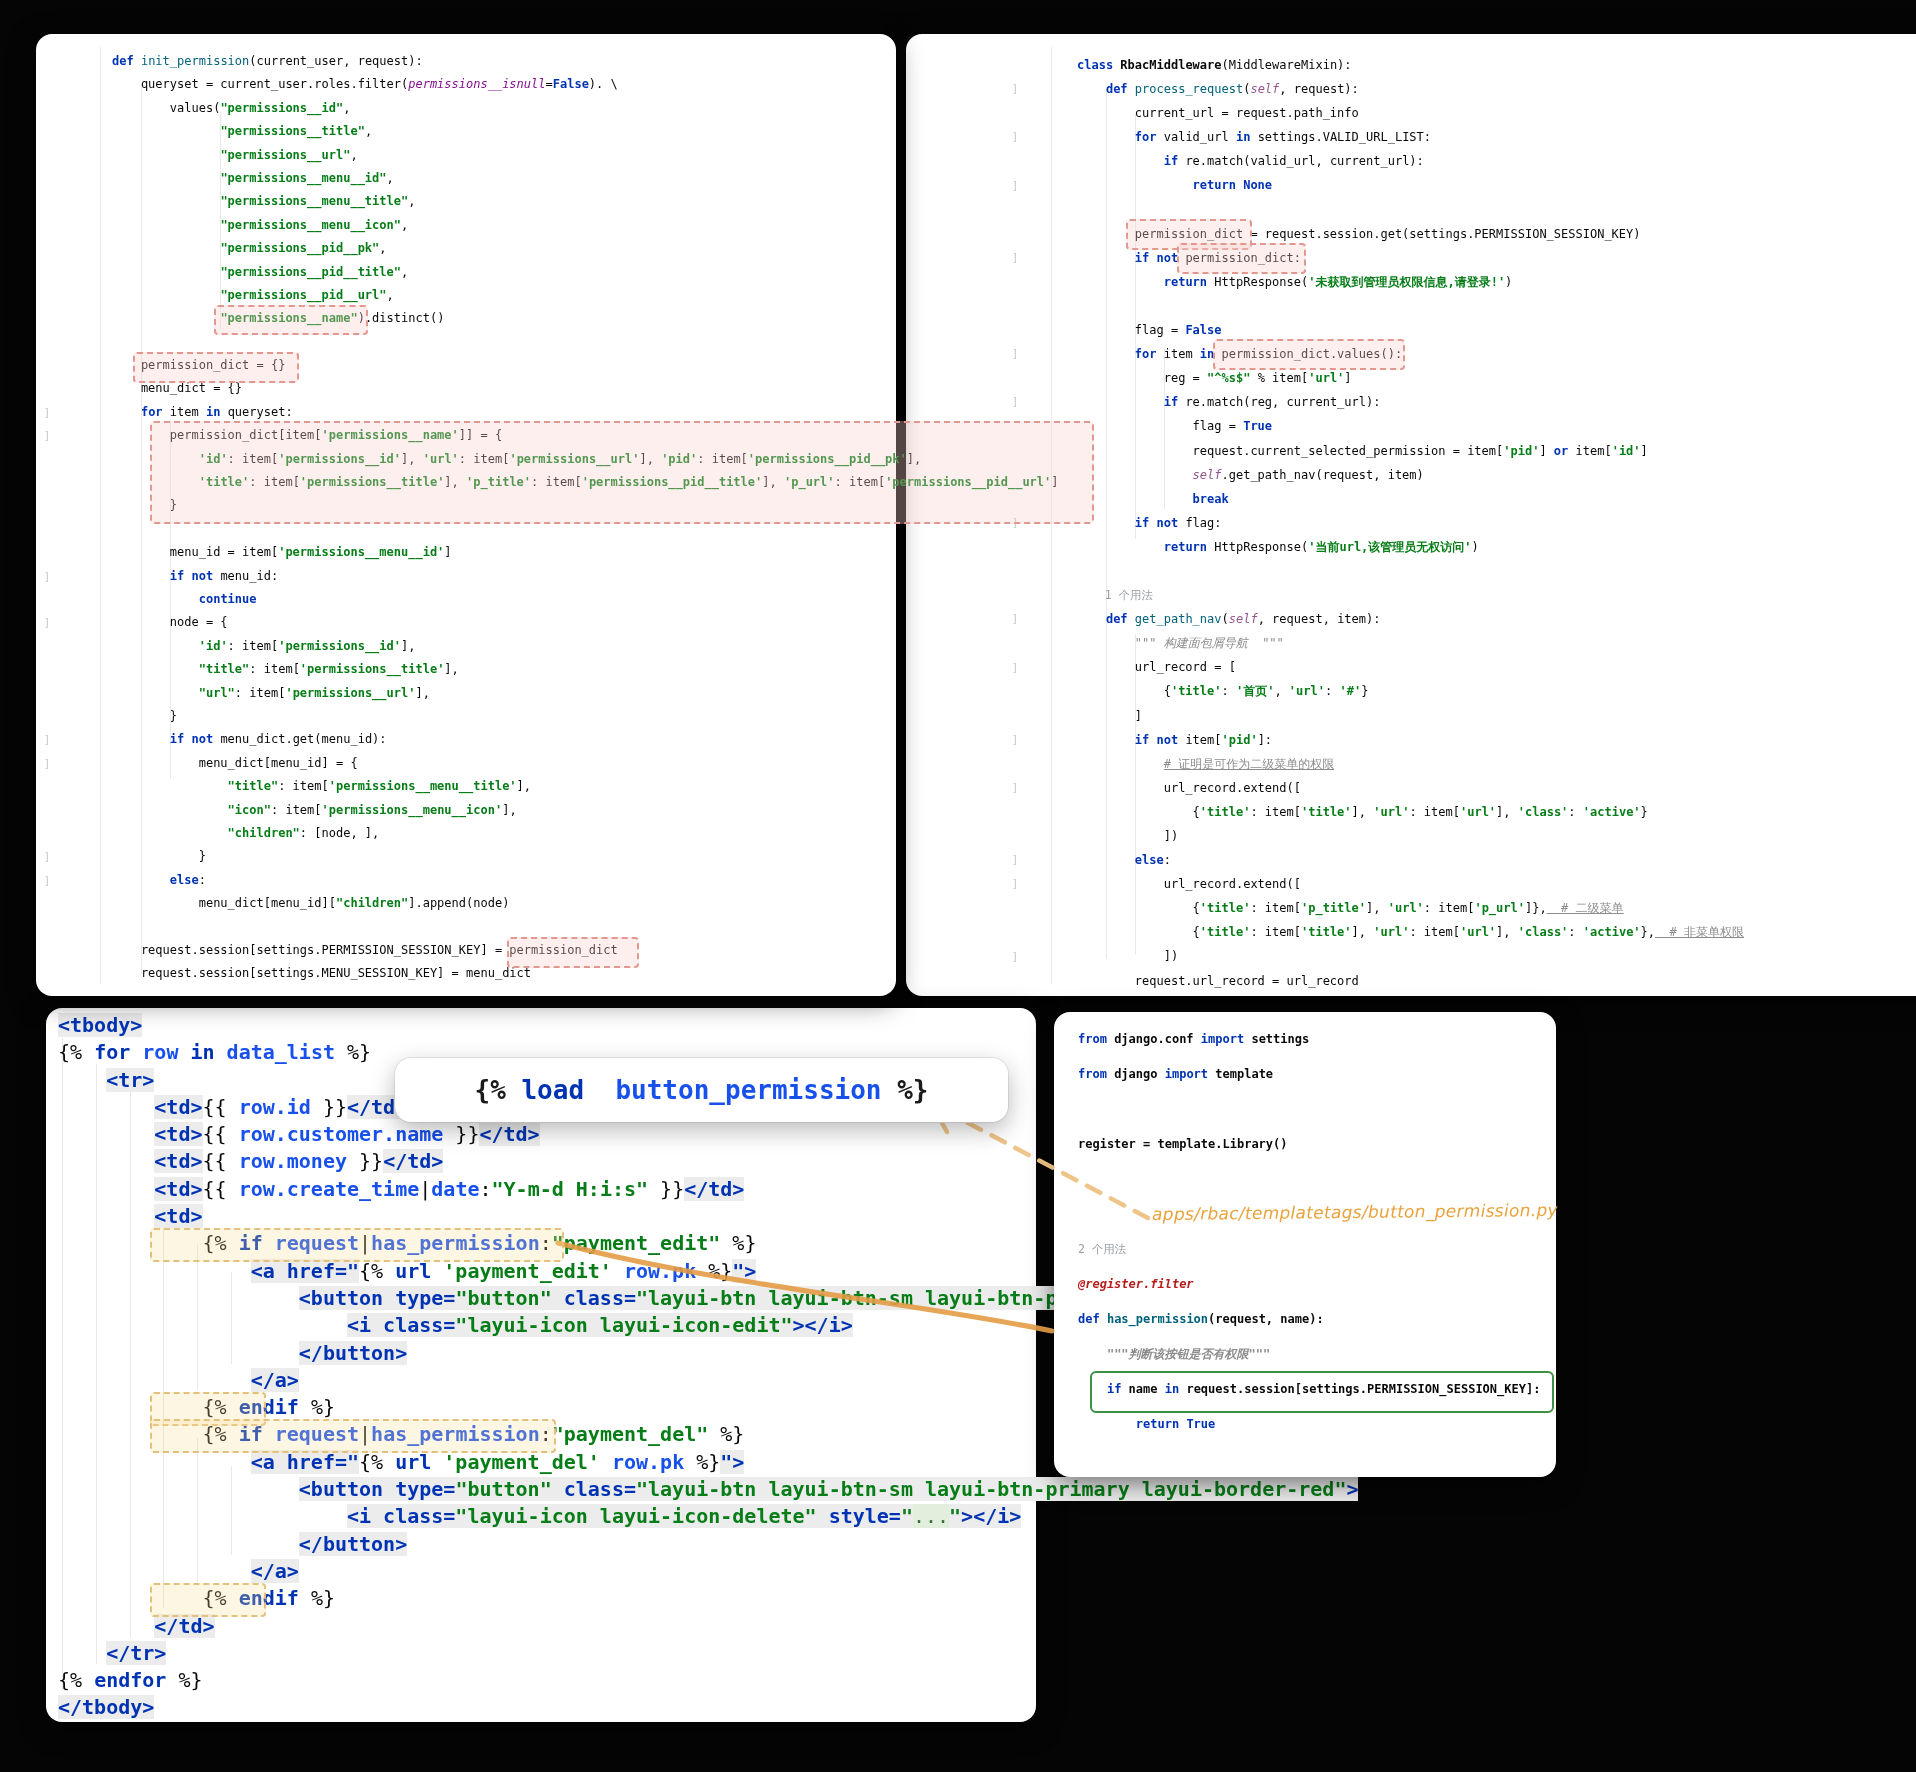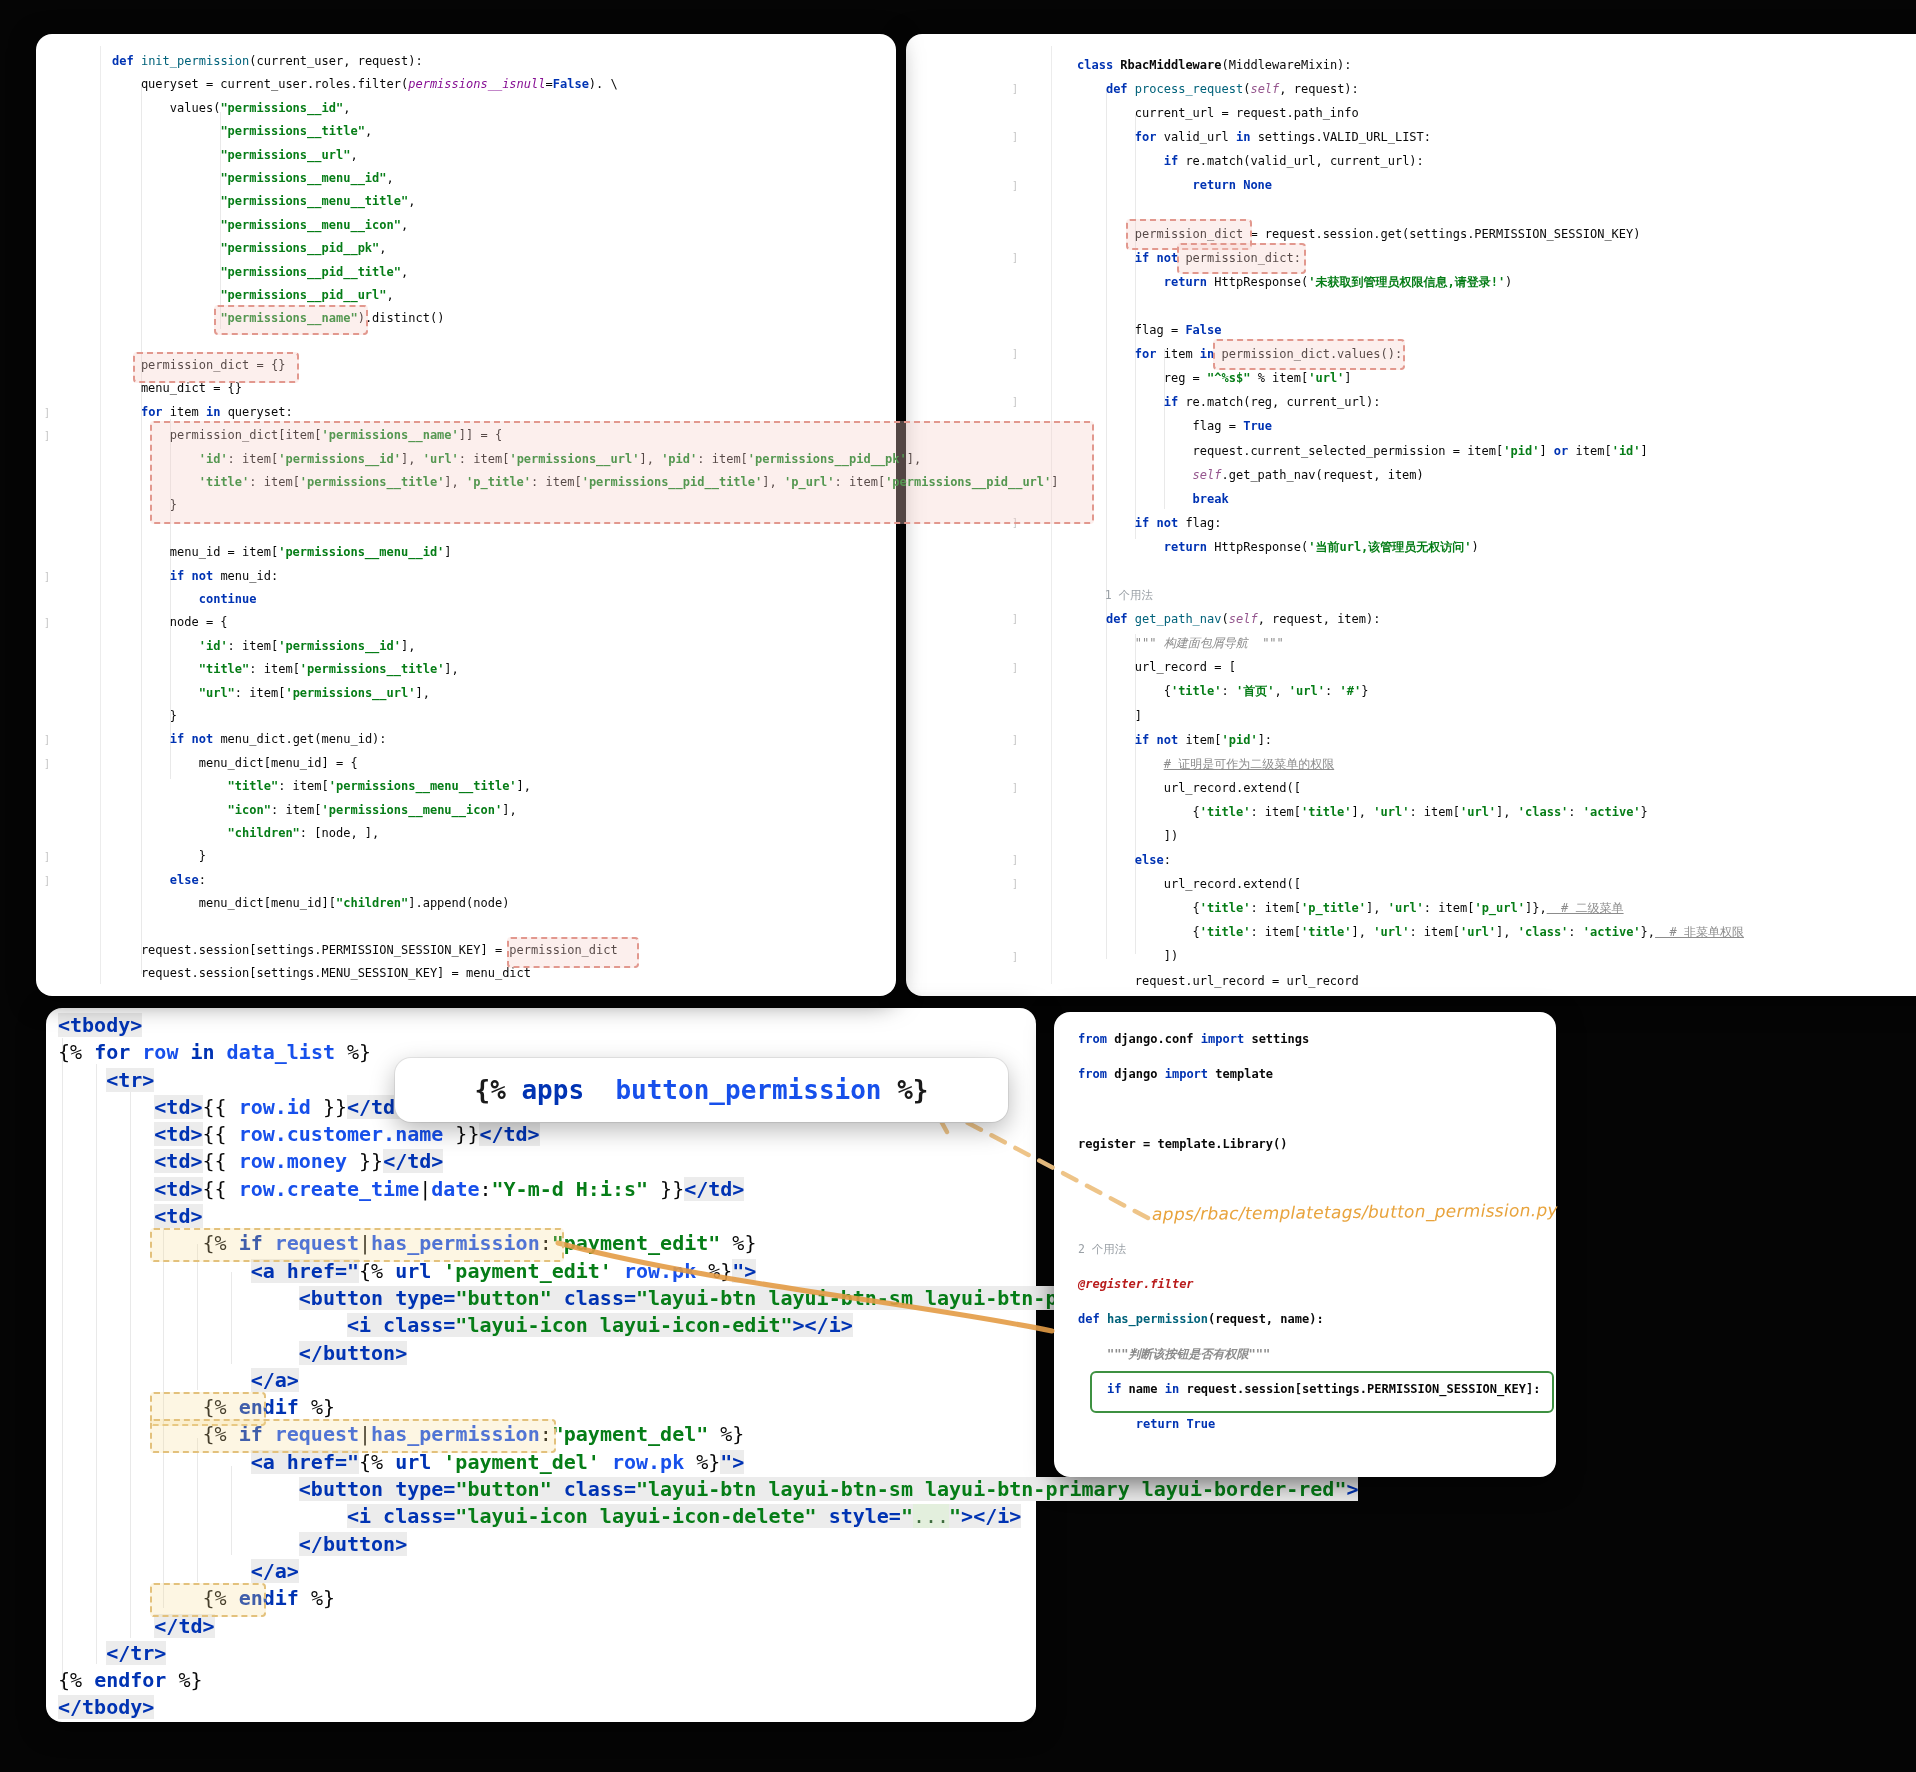--- a/index.html
+++ b/index.html
@@ -115,21 +115,21 @@
   <span class="fold-mark" style="left: 8px; top: 373.7px;">]</span>
       <span class="fold-mark" style="left: 8px; top: 397.1px;">]</span>
       <span class="fold-mark" style="left: 8px; top: 537.5px;">]</span>
       <span class="fold-mark" style="left: 8px; top: 584.3px;">]</span>
       <span class="fold-mark" style="left: 8px; top: 701.3px;">]</span>
       <span class="fold-mark" style="left: 8px; top: 724.7px;">]</span>
       <span class="fold-mark" style="left: 8px; top: 818.3px;">]</span>
       <span class="fold-mark" style="left: 8px; top: 841.7px;">]</span>
     </section>
 
-  <div id="tooltip"><span>{% </span><span class="kw">apps</span><span>  </span><span class="dv">button_permission</span><span> %}</span></div>
+  <div id="tooltip"><span>{% </span><span class="kw">load</span><span>  </span><span class="dv">button_permission</span><span> %}</span></div>
 
   <div id="annotation-path">apps/rbac/templatetags/button_permission.py</div>
 
   <svg id="arrows" width="1916" height="1772" viewBox="0 0 1916 1772">
     <path d="M 558 1243 C 720 1285, 910 1302, 1052 1331" stroke="#e39b45" stroke-width="5" fill="none" stroke-linecap="round" opacity="0.9"></path>
     <path d="M 1148 1218 L 936 1106" stroke="#edc182" stroke-width="4.5" fill="none" stroke-dasharray="15 12" stroke-linecap="round" opacity="0.95"></path>
     <path d="M 963 1111 L 930 1101 L 947 1132" stroke="#edc182" stroke-width="4.5" fill="none" stroke-linecap="round" stroke-linejoin="round" opacity="0.95"></path>
   </svg>
 
   <div id="overlay">

